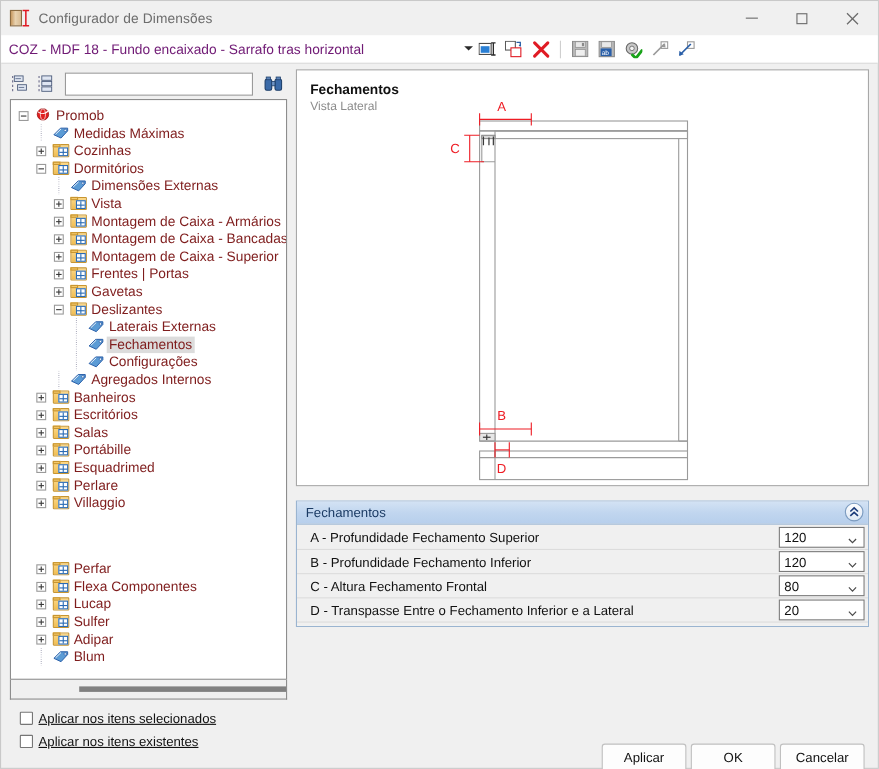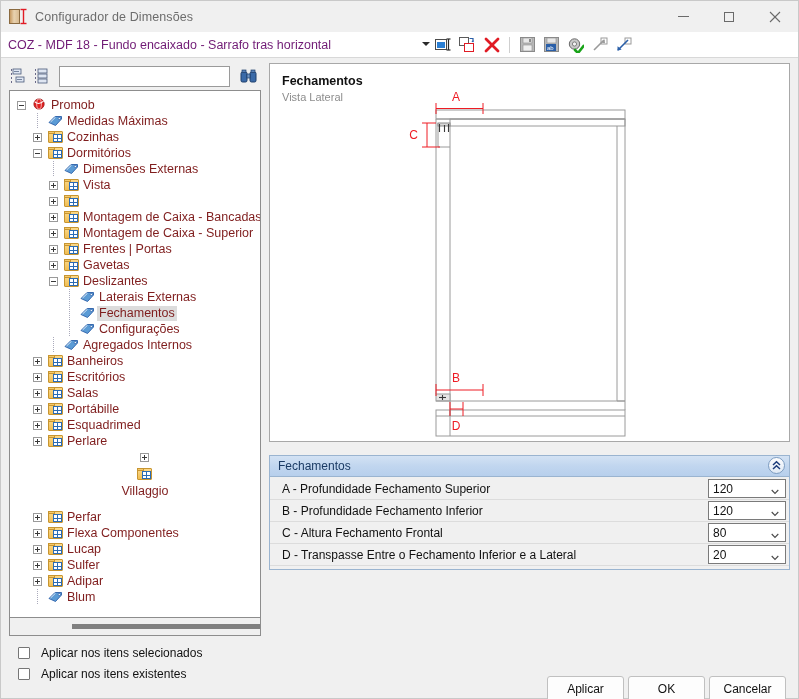--- a/index.html
+++ b/index.html
@@ -208,21 +208,21 @@
     flex:0 0 62px;position:relative;
   }
   .chkrow{
     display:flex;align-items:center;height:21px;margin-left:17px;
   }
   .chkrow.first{margin-top:6px;}
   .chk{
     width:12px;height:12px;border:1px solid #767676;background:#fff;box-sizing:border-box;
     border-radius:1px;flex:0 0 12px;
   }
-  .chklabel{font-size:12px;color:#111;margin-left:11px;}
+  .chklabel{font-size:12px;color:#111;margin-left:5px;text-decoration:underline;}
   .btnrow{
     position:absolute;right:12px;top:40px;display:flex;gap:4px;
   }
   .btn{
     width:77px;height:26px;background:#fdfdfd;border:1px solid #c0c0c0;border-radius:3px;
     display:flex;align-items:center;justify-content:center;
     font-size:12px;color:#111;font-family:"Liberation Sans",sans-serif;
     box-sizing:border-box;
   }
 </style>
@@ -455,20 +455,21 @@
               <div class="tw">
                 <div class="expander plus"></div>
               </div>
               <div class="ticon">
                 <span class="fold">
                   <span class="f-back"></span>
                   <span class="f-tab"></span>
                   <span class="f-grid"></span>
                 </span>
               </div>
+              <span class="tlabel">Montagem de Caixa - Armários</span>
             </div>
             <div class="tnode" style="padding-left: 32px;">
               <div class="tw">
                 <div class="expander plus"></div>
               </div>
               <div class="ticon">
                 <span class="fold">
                   <span class="f-back"></span>
                   <span class="f-tab"></span>
                   <span class="f-grid"></span>
@@ -651,21 +652,21 @@
               </div>
               <div class="ticon">
                 <span class="fold">
                   <span class="f-back"></span>
                   <span class="f-tab"></span>
                   <span class="f-grid"></span>
                 </span>
               </div>
               <span class="tlabel">Perlare</span>
             </div>
-            <div class="tnode" style="padding-left: 16px; flex-direction: column;">
+            <div class="tnode" style="padding-left: 16px;">
               <div class="tw">
                 <div class="expander plus"></div>
               </div>
               <div class="ticon">
                 <span class="fold">
                   <span class="f-back"></span>
                   <span class="f-tab"></span>
                   <span class="f-grid"></span>
                 </span>
               </div>

